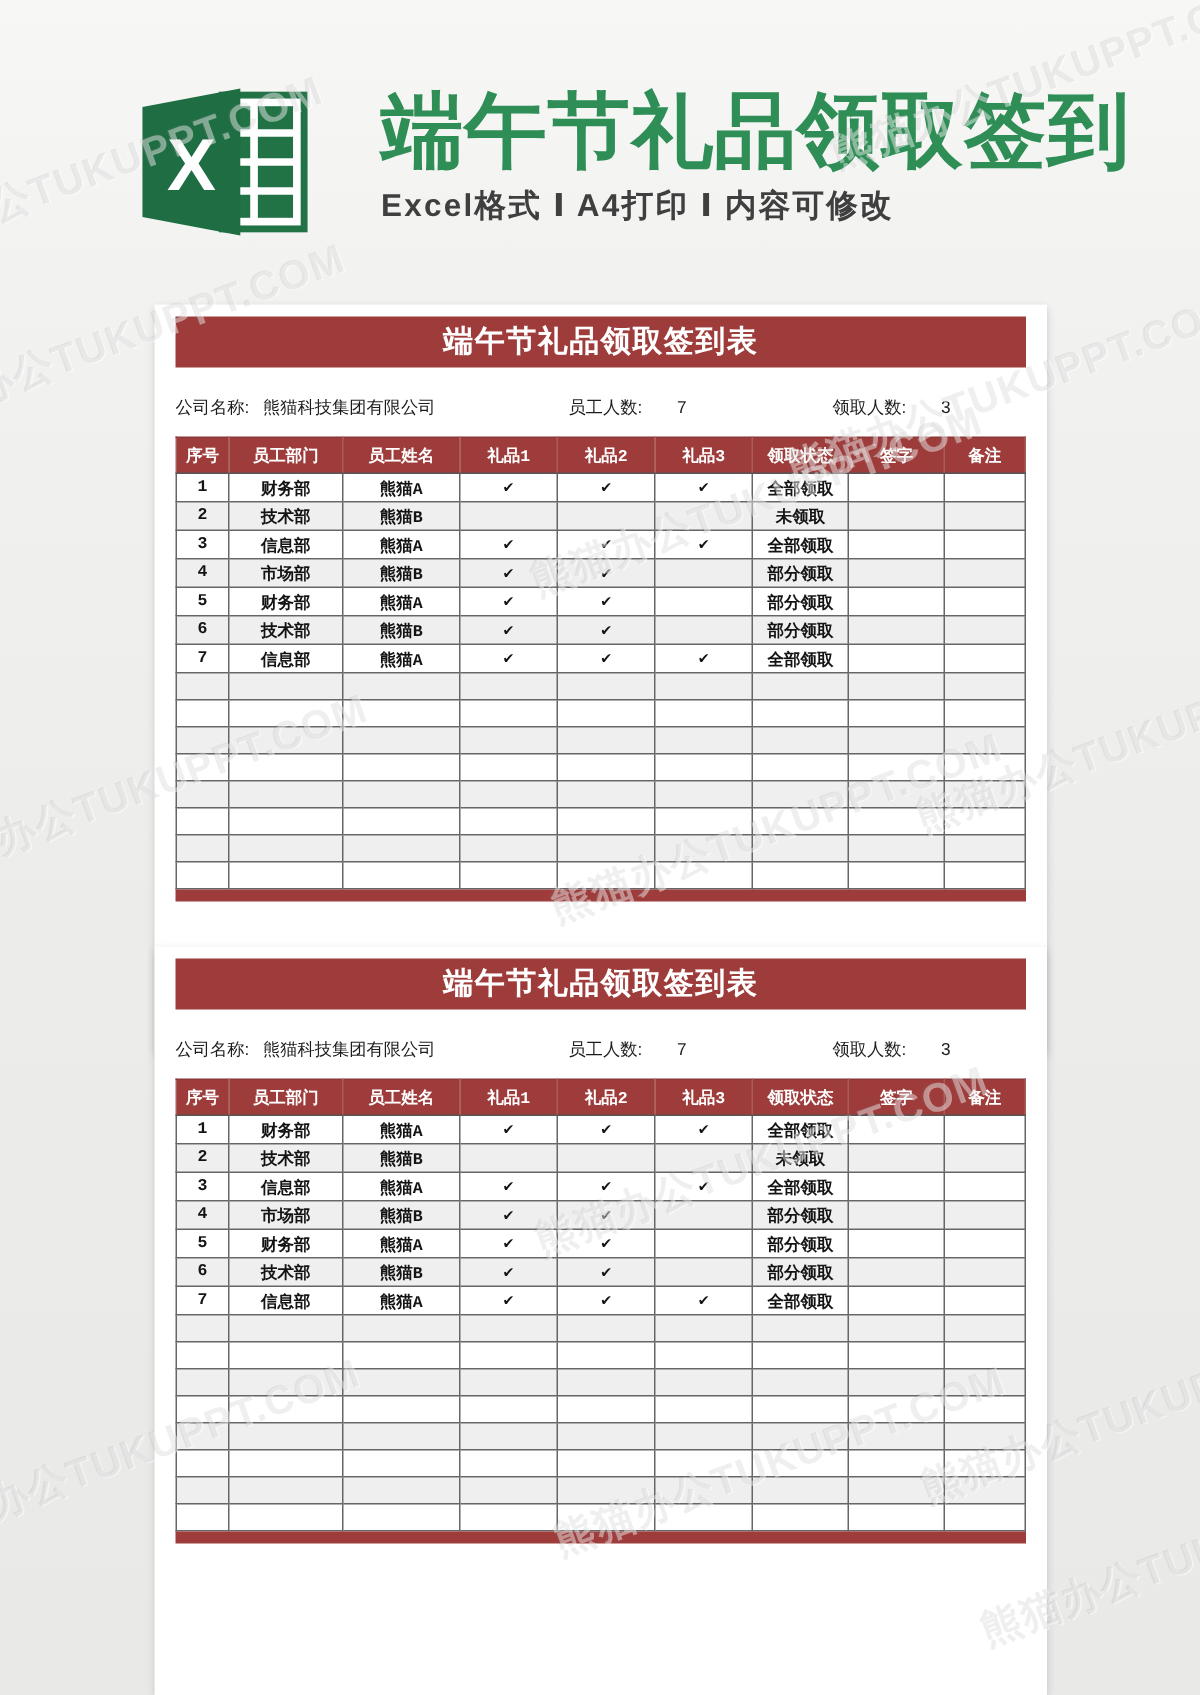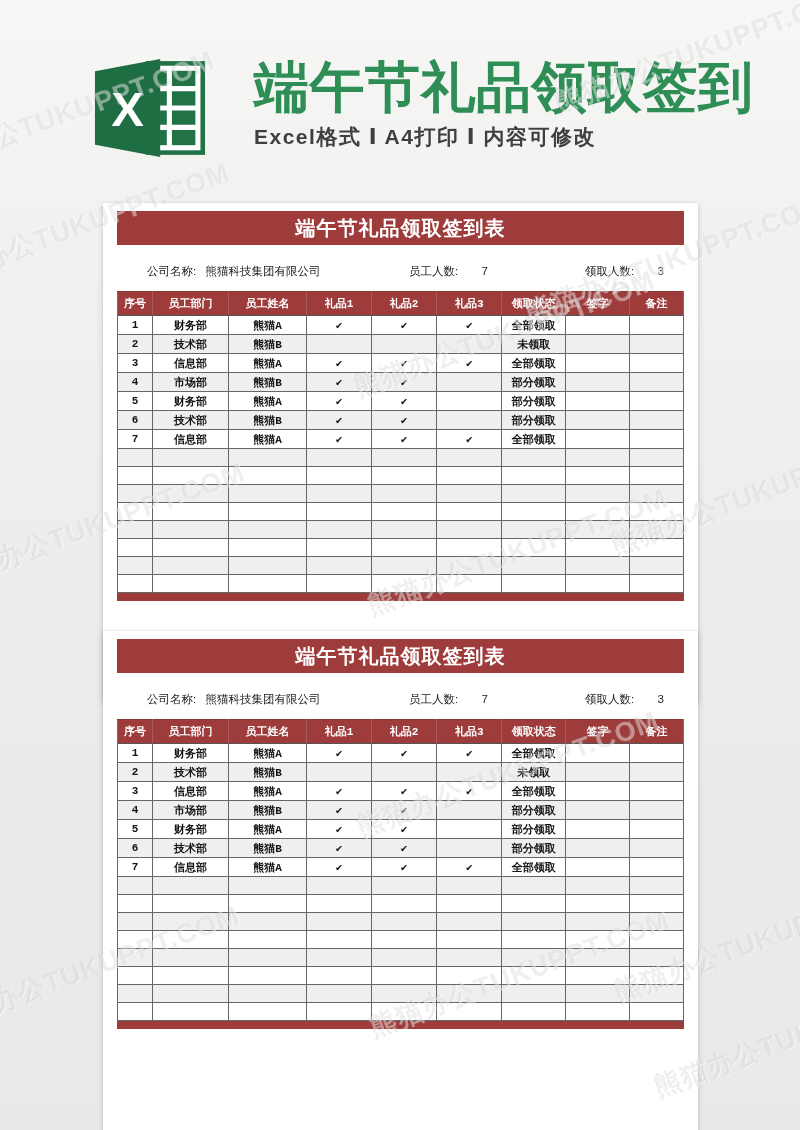--- a/index.html
+++ b/index.html
@@ -47,21 +47,21 @@
   .card-1 { top: 203px; }
   .card-2 { top: 631px; }
 
   .card-title {
     background: var(--red); color: #ffffff;
     height: 34px; line-height: 34px; text-align: center;
     font-size: 20px; font-weight: bold; letter-spacing: 1px;
   }
 
   .info-row { display: flex; align-items: center; margin-top: 18px; margin-bottom: 12px; height: 16px; font-size: 11.5px; color: #1c1c1c; }
-  .info-company { width: 262px; margin-left: 30px; }
+  .info-company { width: 262px; }
   .info-employees { width: 142px; }
   .info-recipients { width: auto; margin-left: 34px; }
   .info-label { }
   .info-value { margin-left: 6px; }
   .info-employees .info-value, .info-recipients .info-value { margin-left: 20px; }
 
   table.gift-table { width: 567px; border-collapse: collapse; table-layout: fixed; font-family: Liberation Mono, monospace; }
   table.gift-table col.c1 { width: 6.2%; }
   table.gift-table col.c2 { width: 13.4%; }
   table.gift-table col.c3 { width: 13.8%; }

